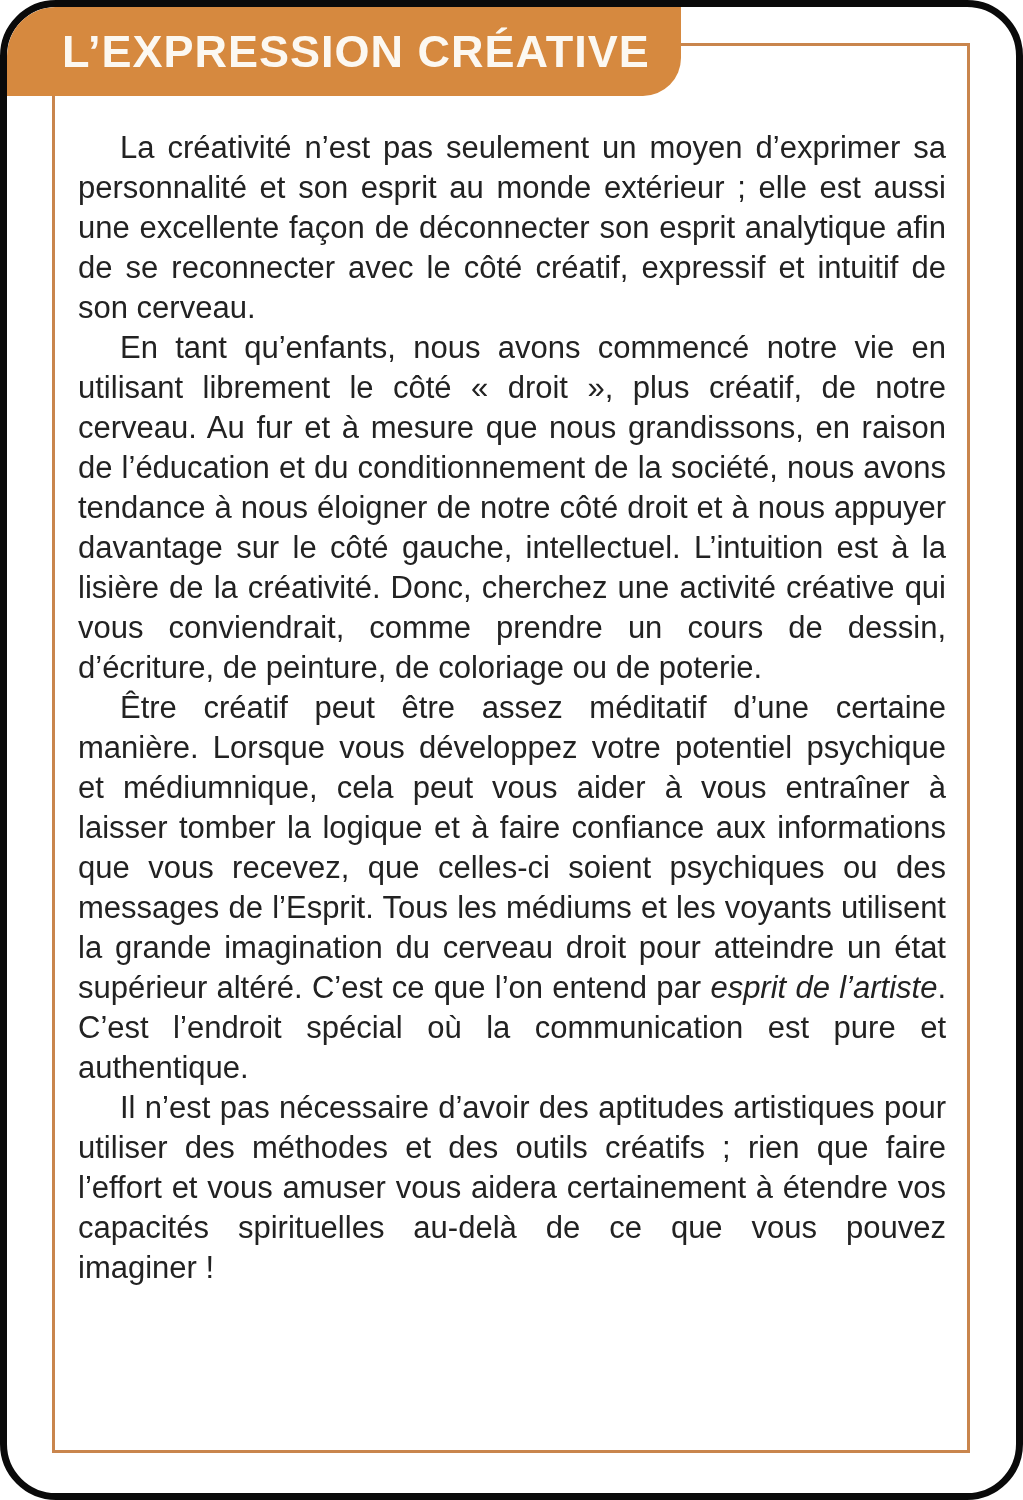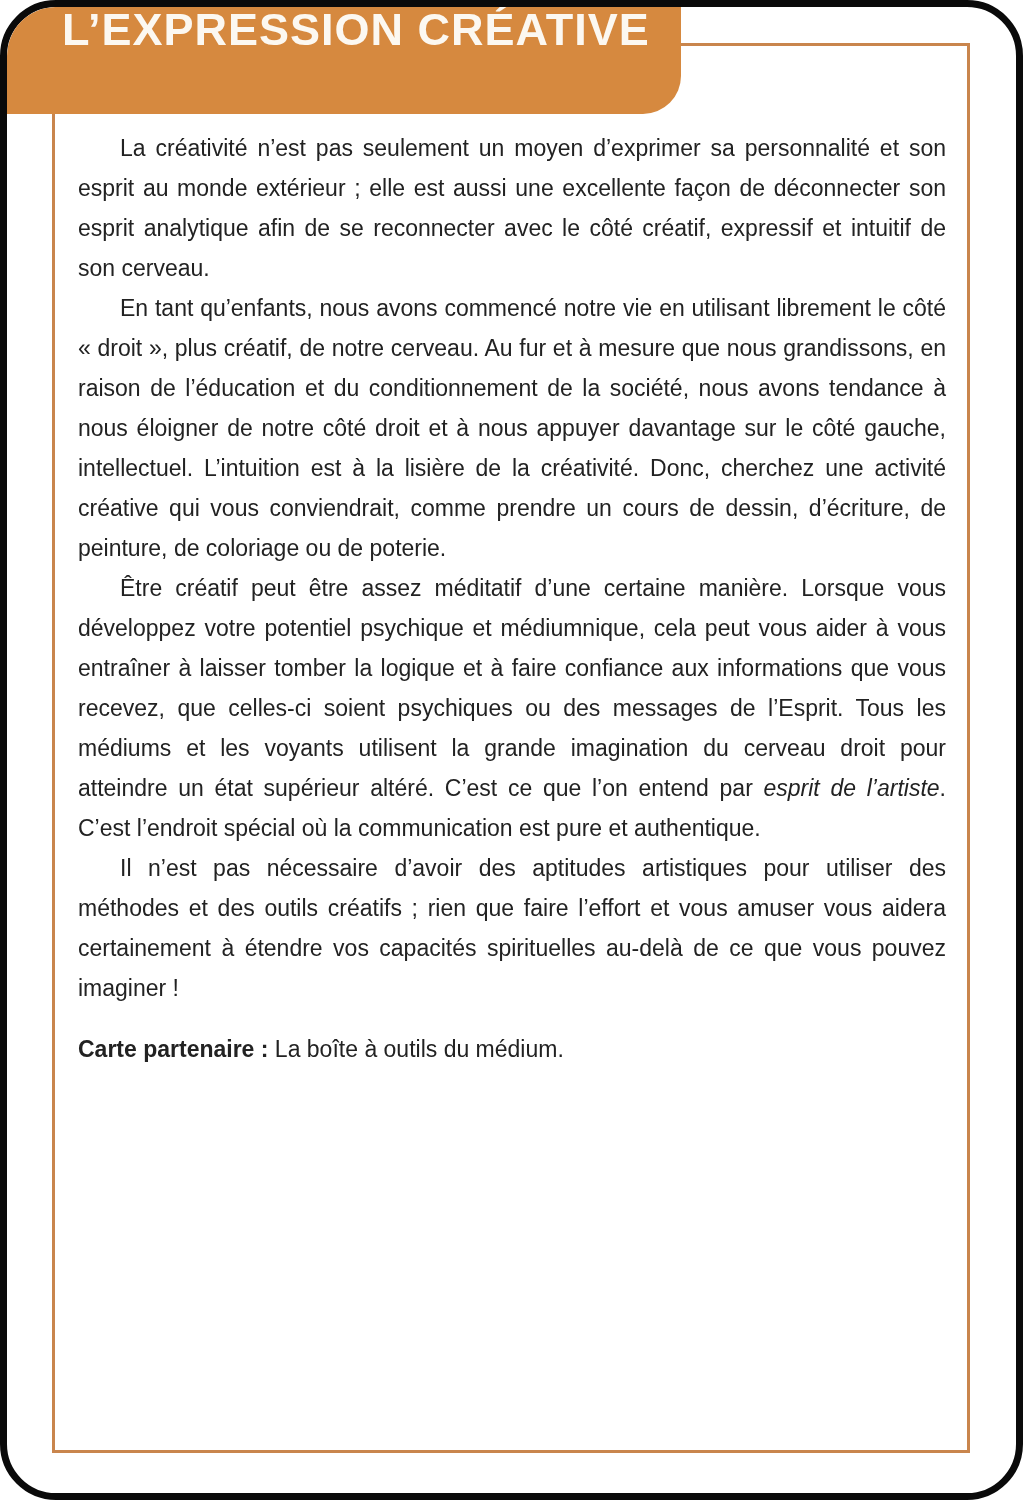--- a/index.html
+++ b/index.html
@@ -30,45 +30,45 @@
     height: 1410px;
     box-sizing: border-box;
     border: 3px solid var(--frame, #c9854d);
     z-index: 1;
   }
   .banner {
     position: absolute;
     left: 0;
     top: 0;
     width: 674px;
-    height: 107px;
+    height: 89px;
     background: var(--accent, #d6893f);
     border-radius: 48px 0 38px 0;
     display: flex;
-    align-items: flex-start;
+    align-items: center;
     z-index: 2;
   }
   .title {
     margin: 0;
     padding-left: 55px;
     font-size: 45px;
     line-height: 1;
     font-weight: bold;
     letter-spacing: 1px;
     color: #fcf8f1;
     white-space: nowrap;
   }
   .content {
     position: absolute;
     left: 71px;
     top: 121px;
     width: 868px;
     z-index: 3;
     color: var(--ink, #222222);
-    font-size: 23px;
+    font-size: 31px;
     line-height: 40px;
     text-align: justify;
   }
   .para {
     margin: 0;
     text-indent: 42px;
   }
   .para em {
   }
   .partner {
@@ -89,16 +89,15 @@
 
   <header class="banner">
     <h1 class="title">L’EXPRESSION CRÉATIVE</h1>
   </header>
 
   <main class="content">
     <p class="para">La créativité n’est pas seulement un moyen d’exprimer sa personnalité et son esprit au monde extérieur&nbsp;; elle est aussi une excellente façon de déconnecter son esprit analytique afin de se reconnecter avec le côté créatif, expressif et intuitif de son cerveau.</p>
     <p class="para">En tant qu’enfants, nous avons commencé notre vie en utilisant librement le côté «&nbsp;droit&nbsp;», plus créatif, de notre cerveau. Au fur et à mesure que nous grandissons, en raison de l’éducation et du conditionnement de la société, nous avons tendance à nous éloigner de notre côté droit et à nous appuyer davantage sur le côté gauche, intellectuel. L’intuition est à la lisière de la créativité. Donc, cherchez une activité créative qui vous conviendrait, comme prendre un cours de dessin, d’écriture, de peinture, de coloriage ou de poterie.</p>
     <p class="para"><span>Être créatif peut être assez méditatif d’une certaine manière. Lorsque vous développez votre potentiel psychique et médiumnique, cela peut vous aider à vous entraîner à laisser tomber la logique et à faire confiance aux informations que vous recevez, que celles-ci soient psychiques ou des messages de l’Esprit. Tous les médiums et les voyants utilisent la grande imagination du cerveau droit pour atteindre un état supérieur altéré. C’est ce que l’on entend par </span><em>esprit de l’artiste</em><span>. C’est l’endroit spécial où la communication est pure et authentique.</span></p>
     <p class="para">Il n’est pas nécessaire d’avoir des aptitudes artistiques pour utiliser des méthodes et des outils créatifs&nbsp;; rien que faire l’effort et vous amuser vous aidera certainement à étendre vos capacités spirituelles au-delà de ce que vous pouvez imaginer&nbsp;!</p>
-    <p class="para partner"><strong>Carte partenaire&nbsp;:</strong> <span>La boîte à outils du médium.</span></p>
   </main>
 
 </div>
 
 </body></html>

